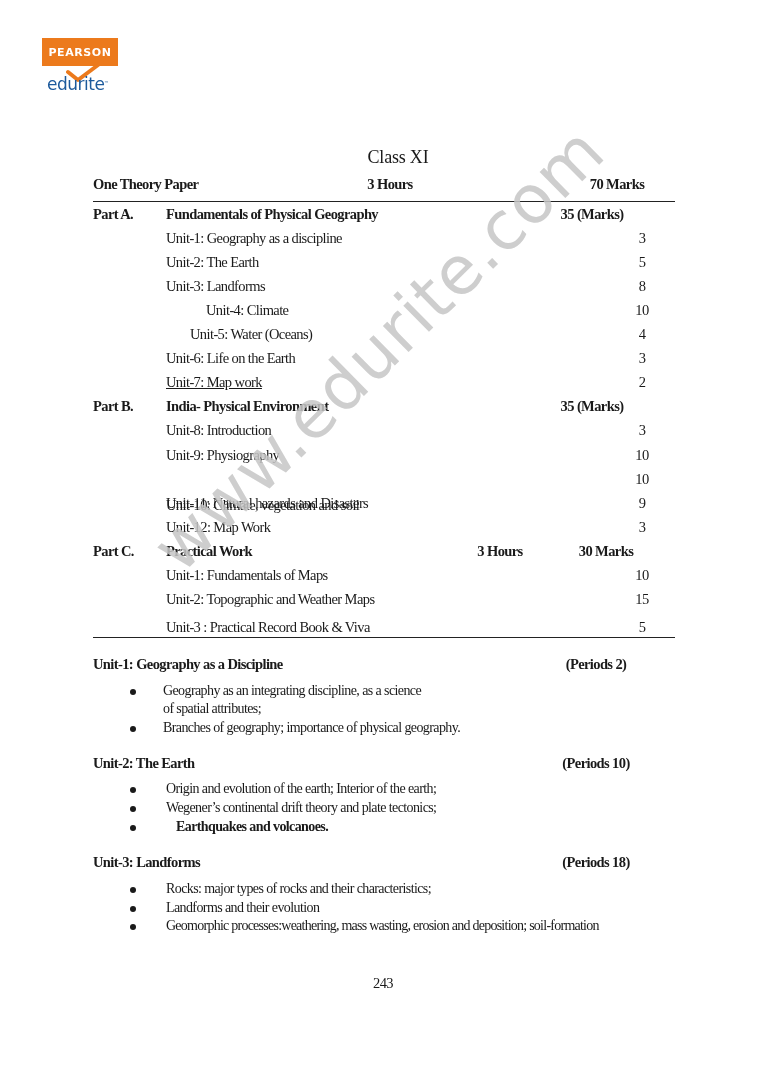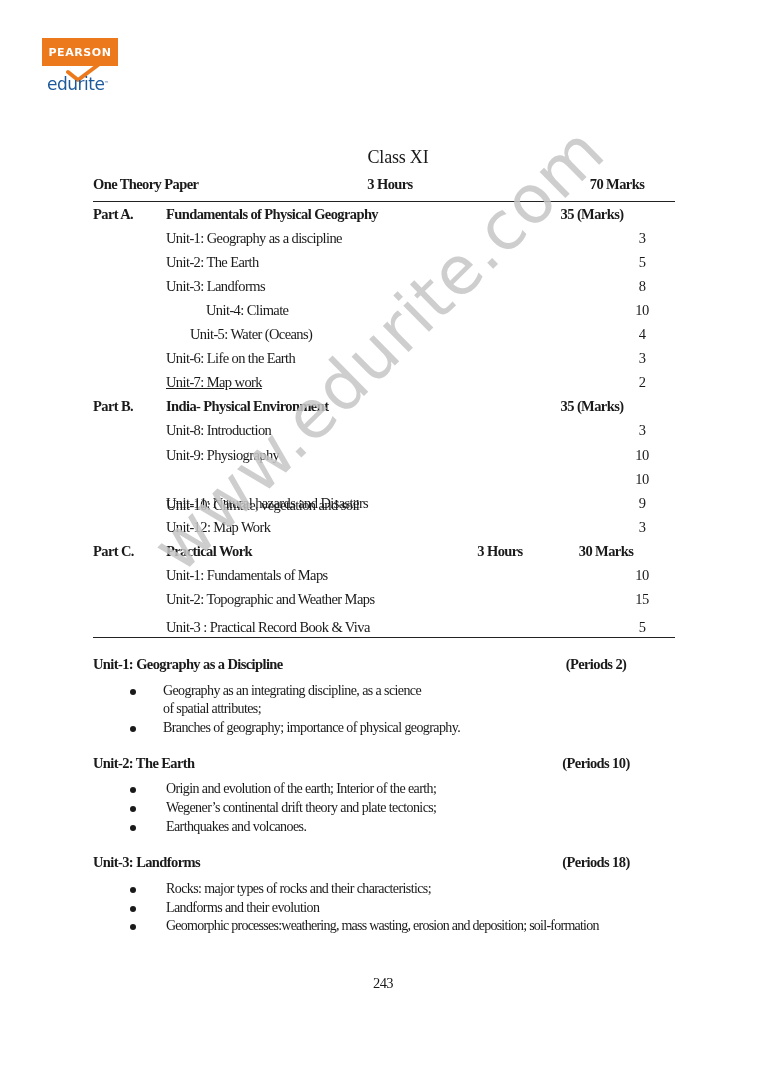--- a/index.html
+++ b/index.html
@@ -122,21 +122,21 @@
 </div>
 
 <div>
   <div class="abs bold t14" style="left:93px;top:755px;">Unit-2: The Earth</div>
   <div class="abs bold t14 right" style="left:521px;width:150px;top:755px;">(Periods 10)</div>
   <div class="bullet" style="left:130px;top:787px;"></div>
   <div class="abs t13" style="left:166px;top:781px;">Origin and evolution of the earth; Interior of the earth;</div>
   <div class="bullet" style="left:130px;top:806px;"></div>
   <div class="abs t13" style="left:166px;top:800px;">Wegener’s continental drift theory and plate tectonics;</div>
   <div class="bullet" style="left:130px;top:825px;"></div>
-  <div class="abs t13" style="left:166px;top:819px;">Earthquakes and volcanoes.</div>
+  <div class="abs t13" style="left:176px;top:819px;font-weight:bold;">Earthquakes and volcanoes.</div>
 </div>
 
 <div>
   <div class="abs bold t14" style="left:93px;top:854px;">Unit-3: Landforms</div>
   <div class="abs bold t14 right" style="left:521px;width:150px;top:854px;">(Periods 18)</div>
   <div class="bullet" style="left:130px;top:887px;"></div>
   <div class="abs t13" style="left:166px;top:881px;">Rocks: major types of rocks and their characteristics;</div>
   <div class="bullet" style="left:130px;top:906px;"></div>
   <div class="abs t13" style="left:166px;top:900px;">Landforms and their evolution</div>
   <div class="bullet" style="left:130px;top:924px;"></div>

